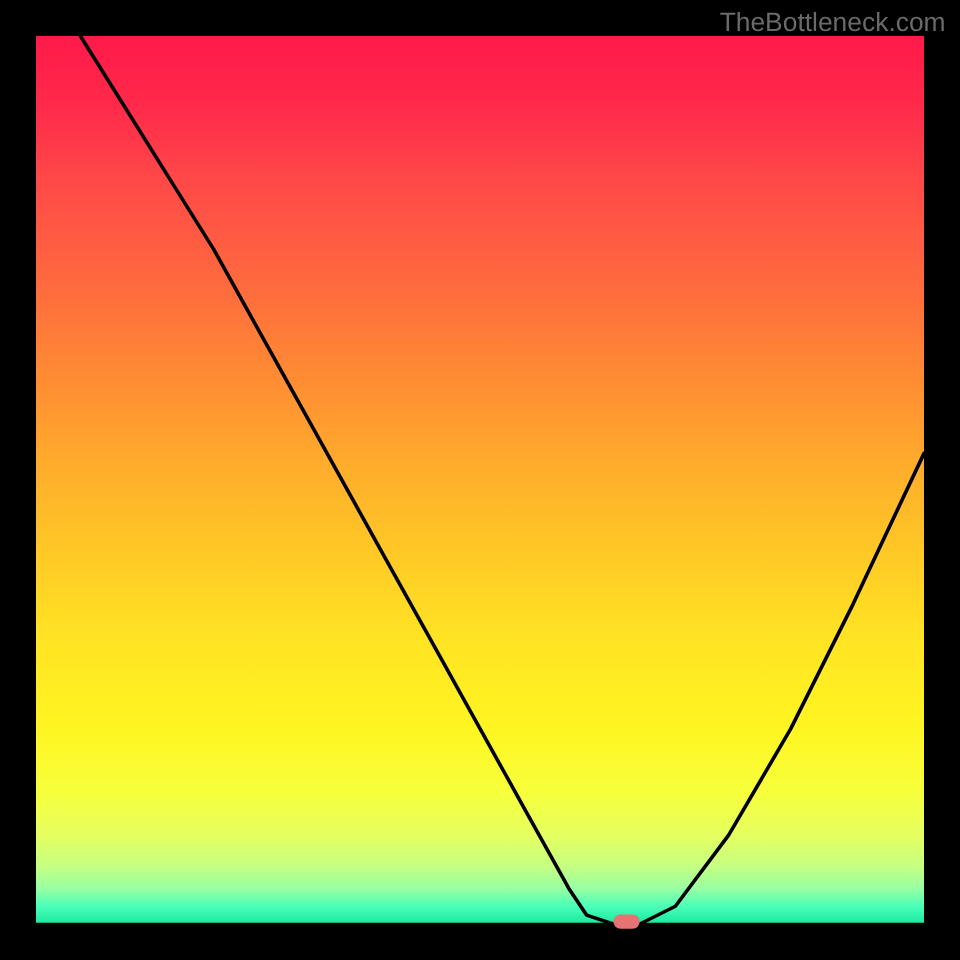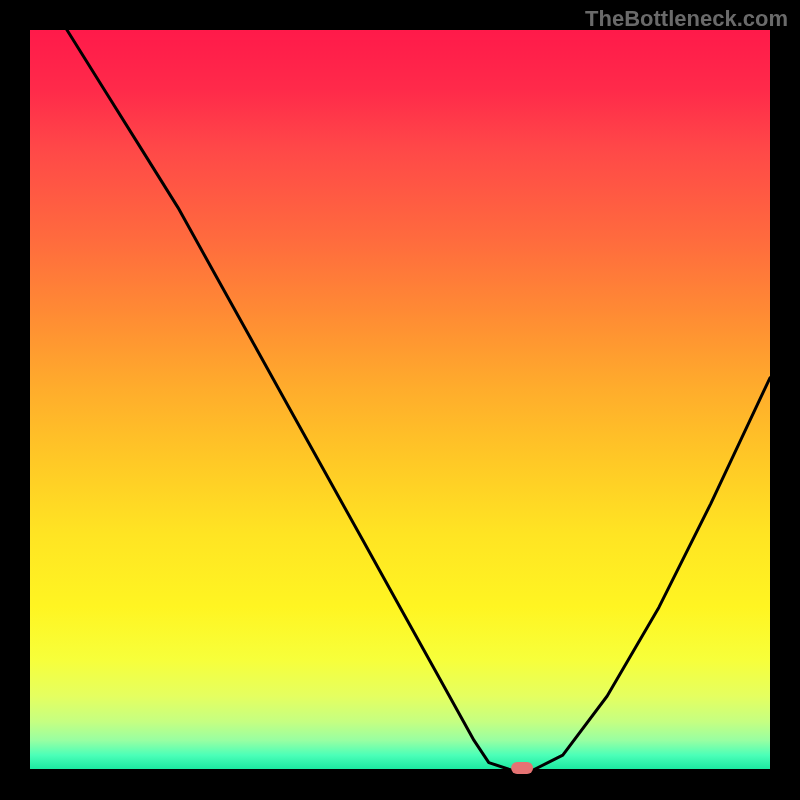--- a/index.html
+++ b/index.html
@@ -62,21 +62,21 @@
   .marker {
     fill: #e57373;
     stroke: none;
   }
   .watermark {
     position: absolute;
     top: 6px;
     right: 12px;
     font-family: Arial, Helvetica, sans-serif;
     font-size: 22px;
-    font-weight: 700;
+    font-weight: 400;
     color: #6a6a6a;
     user-select: none;
   }
 </style>
 </head>
 <body>
 
 <div class="chart-container">
   <div class="watermark">TheBottleneck.com</div>
 

